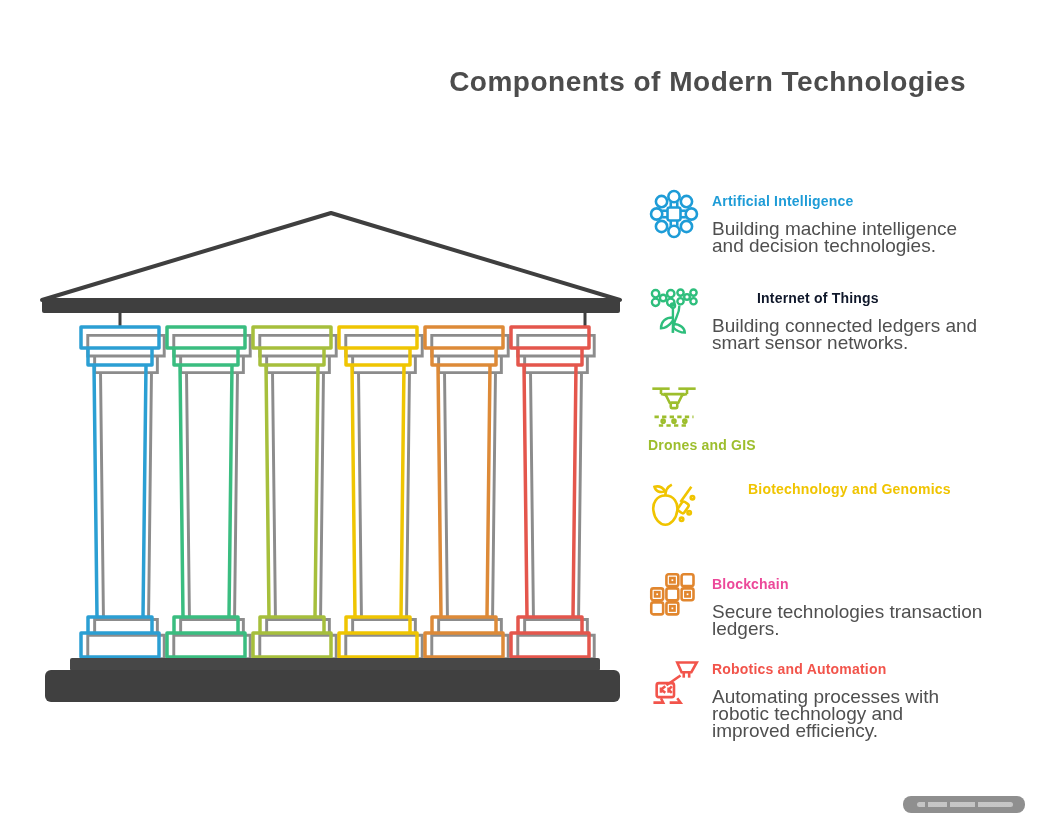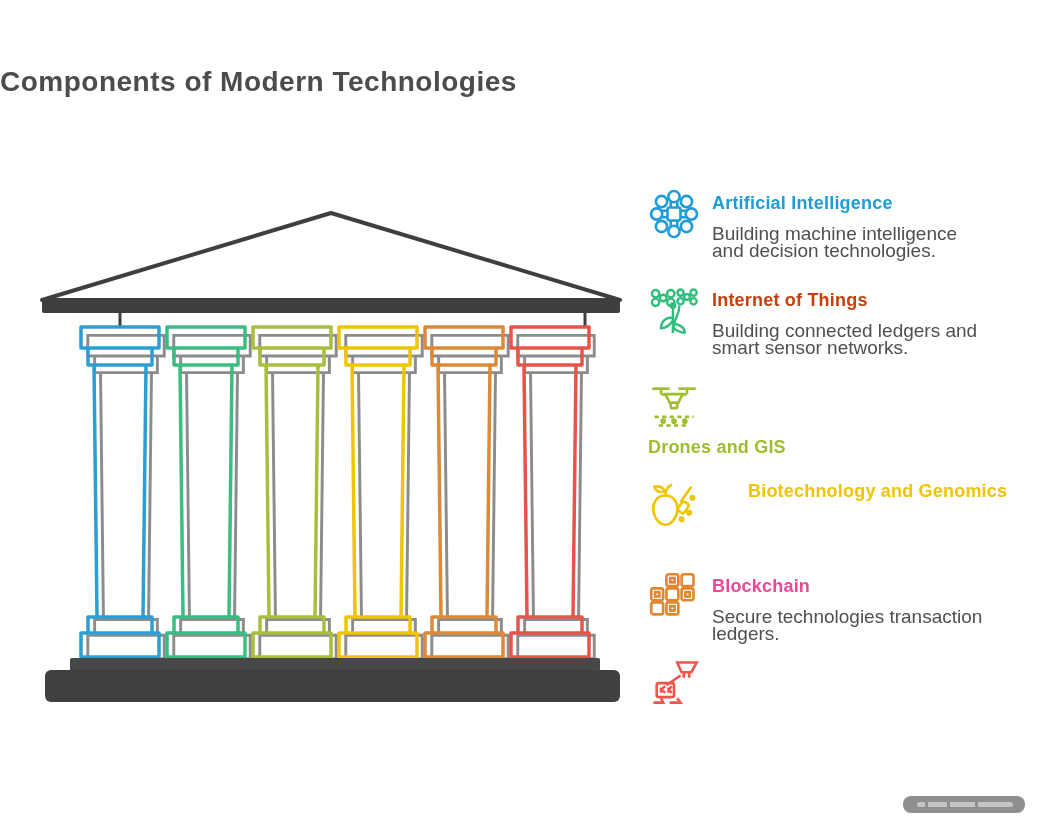--- a/index.html
+++ b/index.html
@@ -1,34 +1,34 @@
 <!DOCTYPE html>
 <html><head>
 <meta charset="utf-8">
 <style>
   html,body{margin:0;padding:0;}
   body{
     width:1043px;height:829px;position:relative;background:#ffffff;overflow:hidden;
     font-family:"Liberation Sans", sans-serif;
   }
   .page-title{
-    position:absolute;top:66px;left:0;width:966px;text-align:left;
+    position:absolute;top:66px;left:0;width:966px;text-align:right;
     font-size:28px;font-weight:bold;color:#4c4c4c;letter-spacing:.5px;
   }
   
   .temple{position:absolute;left:30px;top:205px;width:600px;height:500px;}
   
   .legend{position:absolute;left:648px;top:0;width:360px;}
   .legend-row{position:absolute;left:0;display:flex;align-items:flex-start;}
   .legend-row.r0{top:188px;} .legend-row.r1{top:285px;} .legend-row.r2{top:380px;flex-direction:column;}
   .legend-row.r3{top:476px;gap:36px;} .legend-row.r4{top:571px;} .legend-row.r5{top:656px;}
   .legend-icon{width:52px;height:52px;flex:0 0 52px;margin-right:12px;}
   .legend-icon svg{width:52px;height:52px;display:block;}
   .legend-text{width:272px;}
-  .legend-heading{font-size:18px;font-weight:bold;margin-top:5px;letter-spacing:.2px;}
+  .legend-heading{font-size:14px;font-weight:bold;margin-top:5px;letter-spacing:.2px;}
   .legend-desc{font-size:19px;line-height:17px;color:#4f4f4f;margin-top:11px;}
   
   .watermark{
     position:absolute;right:18px;bottom:16px;width:122px;height:17px;border-radius:8px;
     background:#8f8f8f;overflow:hidden;
   }
   .watermark::after{
     content:"";position:absolute;left:14px;top:6px;right:12px;height:5px;border-radius:3px;
     background:linear-gradient(90deg,#cfcfcf 0 8px,transparent 8px 11px,#cfcfcf 11px 30px,
       transparent 30px 33px,#cfcfcf 33px 58px,transparent 58px 61px,#cfcfcf 61px 100%);
@@ -126,21 +126,21 @@
         <circle cx="30" cy="15" r="2.9"></circle>
           <circle cx="42" cy="15" r="2.9"></circle>
         <path d="M23 21 L23 44"></path>
         <path d="M36 19 C36 30 30 30 30 44" transform="translate(-7 0)"></path>
         <path d="M23 30 C16 30 12 34 12 40 C16 40 20 37 23 33"></path>
         <path d="M23 36 C30 36 34 40 34 44 C30 44 26 42 23 39"></path>
         <circle cx="23" cy="19" r="2"></circle>
       </svg>
     </div>
     <div class="legend-text">
-      <div class="legend-heading" style="color: #c2410c;">Internet of Things</div>
+      <div class="legend-heading" style="color: #0f172a; margin-left: 45px;">Internet of Things</div>
       <div class="legend-desc">Building connected ledgers and smart sensor networks.</div>
     </div>
   </div>
 
   <div class="legend-row r2">
     <div class="legend-icon" style="color: rgb(157, 190, 45);">
       <svg viewBox="0 0 48 48" fill="none" stroke="currentColor" stroke-width="2.4">
         <line x1="4" y1="8" x2="20" y2="8"></line>
           <line x1="28" y1="8" x2="44" y2="8"></line>
         <line x1="12" y1="8" x2="12" y2="13"></line>
@@ -208,17 +208,21 @@
         <line x1="33" y1="15" x2="33" y2="20"></line>
           <line x1="38" y1="15" x2="38" y2="20"></line>
         <path d="M30 18 L17 27"></path>
         <rect x="8" y="25" width="16" height="13" rx="2"></rect>
         <path d="M12 29 L12 34 M12 31 L16 28 M12 31 L16 34"></path>
         <path d="M19 29 L19 34 M19 31 L22 28 M19 31 L22 34"></path>
         <path d="M5 43 L14 43 L12 39"></path>
         <path d="M20 43 L30 43 L27 39"></path>
       </svg>
     </div>
+    <div class="legend-text">
+      <div class="legend-heading" style="color: rgb(242, 84, 75);">Robotics and Automation</div>
+      <div class="legend-desc">Automating processes with robotic technology and improved efficiency.</div>
+    </div>
   </div>
 
 </div>
 
 <div class="watermark"></div>
 
 </body></html>

